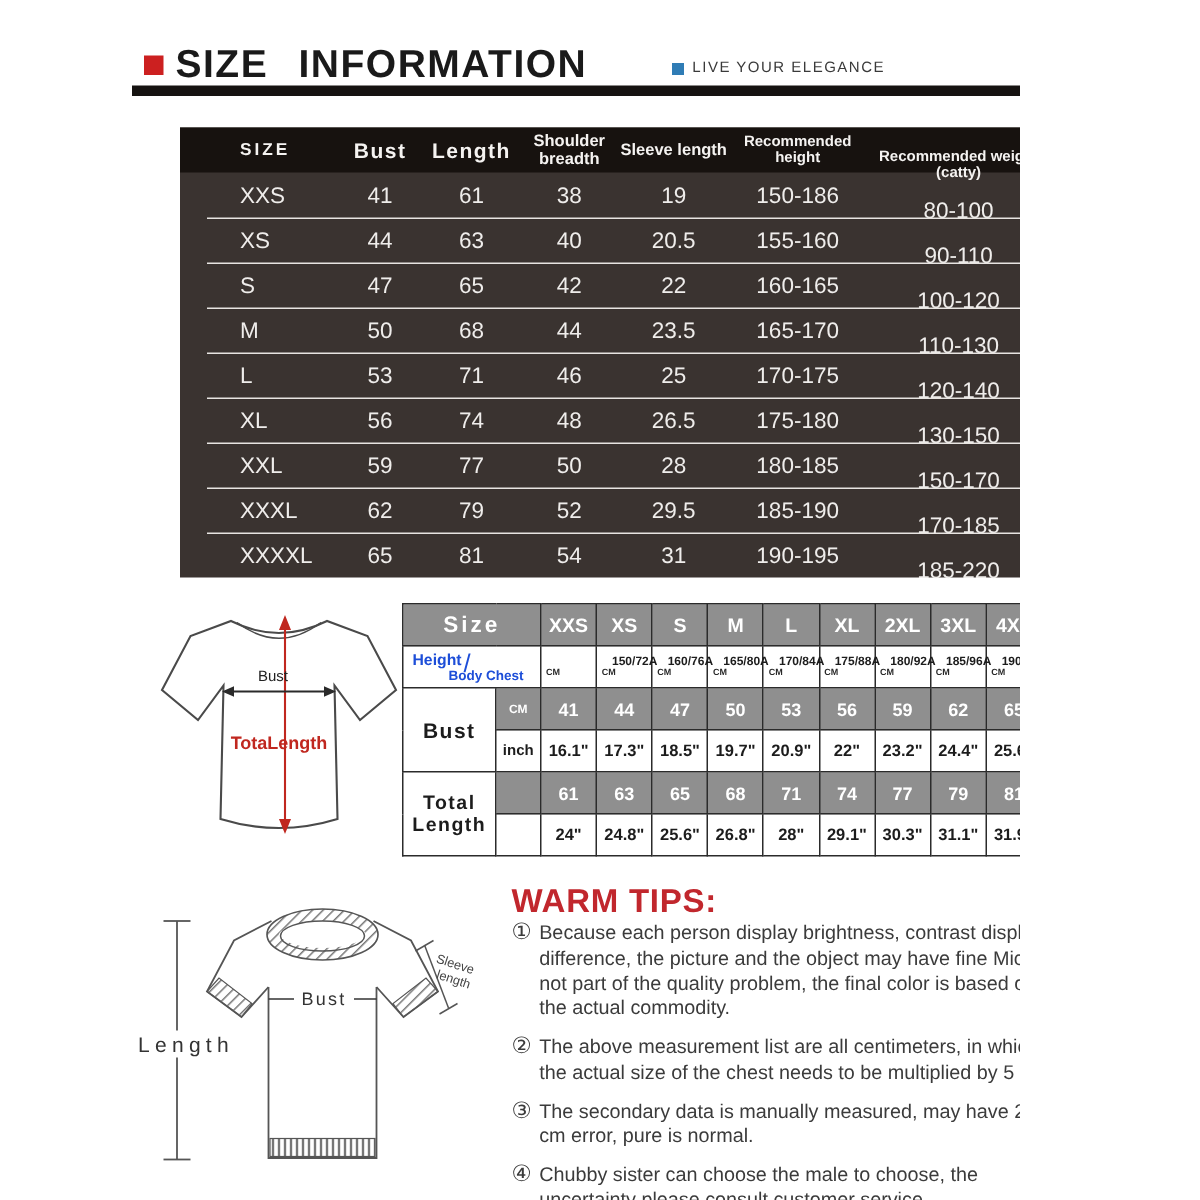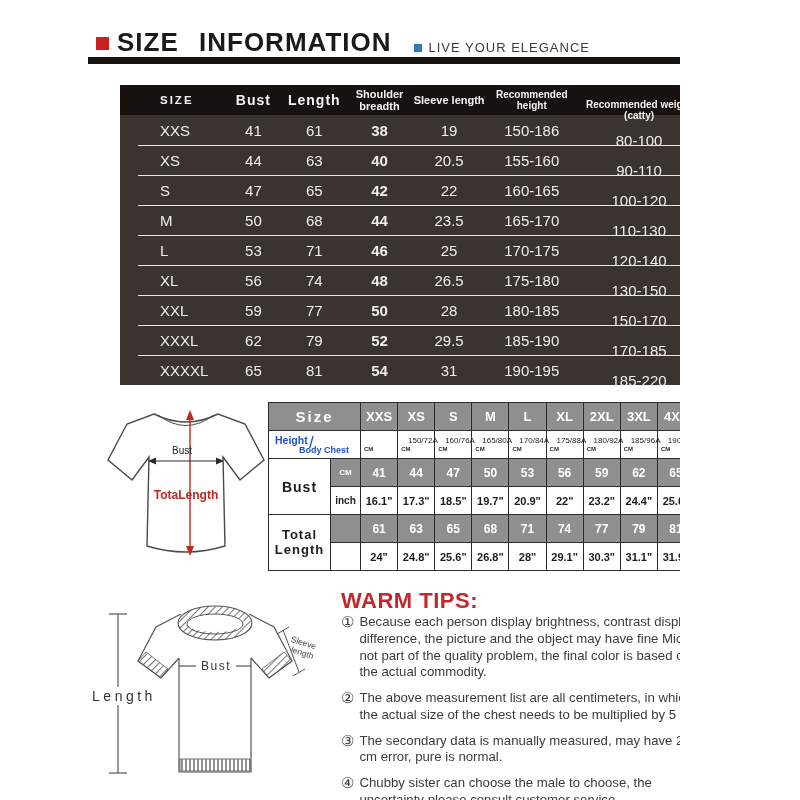--- a/index.html
+++ b/index.html
@@ -6,49 +6,49 @@
   html,body { background:#fff; }
   body { font-family:"Liberation Sans", sans-serif; }
   .page { position:relative; width:680px; height:800px; background:#fff; overflow:hidden; }
 
   
   .hdr-title { position:absolute; left:96px; top:27px; display:flex; align-items:center; }
   .red-sq { width:13px; height:13px; background:#cc2020; margin-right:8px; margin-top:2px; }
   .hdr-title h1 { font-size:26px; font-weight:bold; color:#1a1a1a; letter-spacing:1px; word-spacing:12px; }
   .hdr-tag { position:absolute; right:90px; top:40px; display:flex; align-items:center; }
   .blue-sq { width:8px; height:8px; background:#2f7cb5; margin-right:6px; }
-  .hdr-tag span { font-size:13px; color:#3a3a3a; letter-spacing:1px; }
+  .hdr-tag span { font-size:10px; color:#3a3a3a; letter-spacing:1px; }
   .hdr-bar { position:absolute; left:88px; top:57px; width:626px; height:7px; background:#161311; }
 
   
   .t1 { position:absolute; left:120px; top:85px; width:580px; background:#3a3330; }
   .t1-head { display:flex; height:30px; align-items:center; background:#17120f; }
   .t1-row { display:flex; height:30px; align-items:center; position:relative; }
   .t1-row:not(:first-child)::before { content:""; position:absolute; left:18px; right:6px; top:0; height:1px; background:#e8e5e2; }
   .t1-cell { text-align:center; color:#efedeb; font-size:15px; }
   .c0 { width:18%; text-align:left; padding-left:40px; }
-  .c1 { width:10%; } .c2 { width:11%; } .c3 { width:11.5%;font-weight:bold; } .c4 { width:12.5%; }
+  .c1 { width:10%; } .c2 { width:11%; } .c3 { width:11.5%; } .c4 { width:12.5%; }
   .c5 { width:16%; } .c6 { width:21%;margin-top:20px; }
   .t1-head .t1-cell { font-weight:bold; color:#f5f3f1; }
   .t1-head .c0 { font-size:11.5px; letter-spacing:2px; }
   .t1-head .c1, .t1-head .c2 { font-size:14px; letter-spacing:1px; }
   .t1-head .c3, .t1-head .c4 { font-size:11px; }
   .t1-head .c5, .t1-head .c6 { font-size:10px; }
 
   
   .t2 { position:absolute; left:268px; top:402px; width:427px; border-collapse:collapse; table-layout:fixed; }
   .t2 td { border:1px solid #2b2b2b; text-align:center; vertical-align:middle; height:28px; padding:0; background:#fff; color:#1c1c1c; }
   .t2 .g { background:#8f8f8f; color:#fff; font-weight:bold; }
   .t2 .size-label { font-size:15px; letter-spacing:2px; }
   .t2 .sz { font-size:13px; }
   .hb { position:relative; font-weight:bold; color:#1d4ed8; height:100%; }
   .hb .h-top { position:absolute; left:6px; top:3px; font-size:10.5px; }
   .hb .h-slash { position:absolute; left:40px; top:2px; font-size:17px; font-weight:normal; }
   .hb .h-bot { position:absolute; left:30px; bottom:3px; font-size:9px; }
-  .hc-val { font-size:8px; font-weight:normal; line-height:10px;margin-left:47px; }
+  .hc-val { font-size:8px; font-weight:bold; line-height:10px;margin-left:47px; }
   .hc-unit { display:block; text-align:left; padding-left:3px; font-size:6px; font-weight:bold; line-height:7px; color:#2a2a2a; }
   .bust-label { font-size:14px; font-weight:bold; letter-spacing:1px; }
   .total-label { font-size:13px; font-weight:bold; line-height:1.15; letter-spacing:1px; }
   .unit-cm { font-size:8px; }
   .unit-inch { font-size:10px; font-weight:bold; }
   .val-g { font-size:12px; }
   .val-w { font-size:11px; font-weight:bold; }
 
   
   .diag1 { position:absolute; left:104px; top:398px; }

